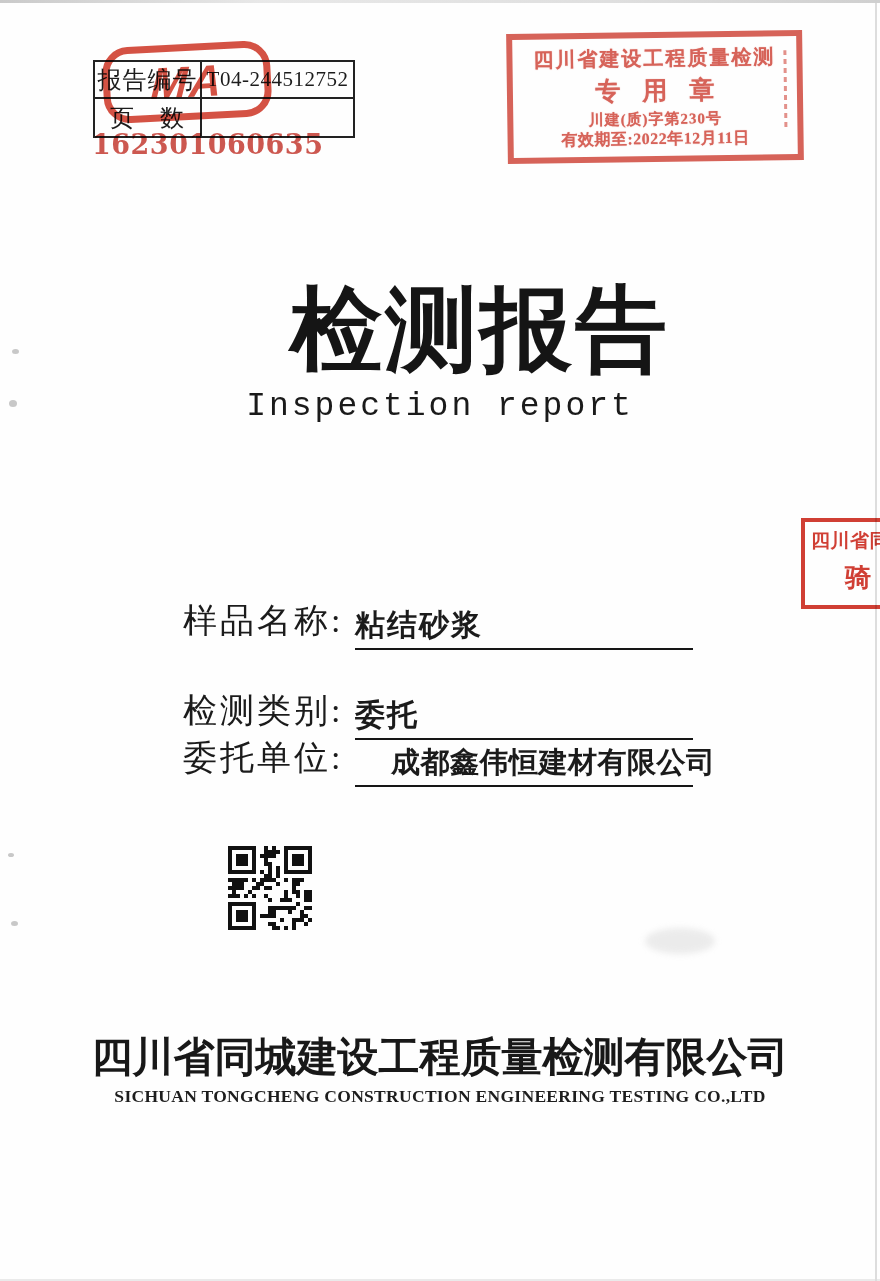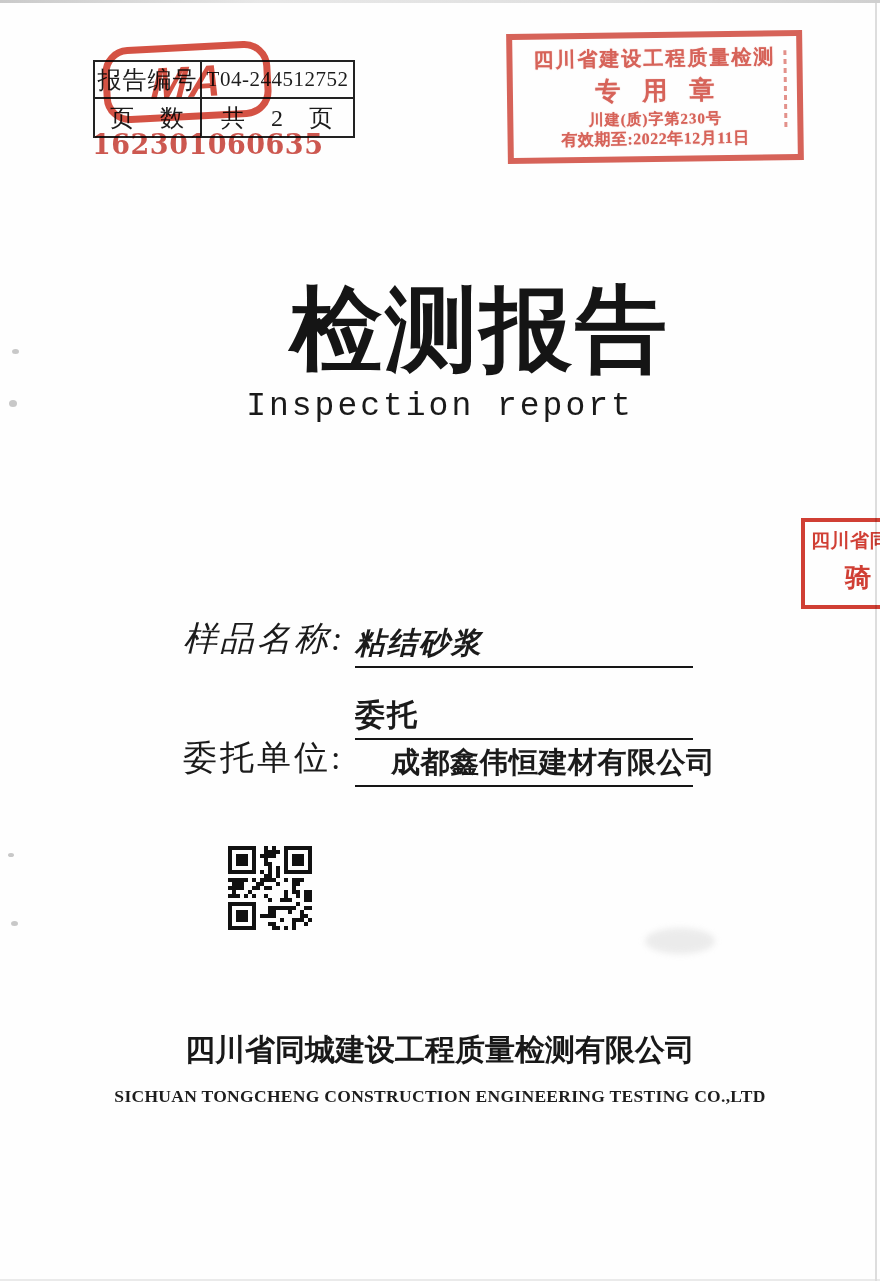--- a/index.html
+++ b/index.html
@@ -110,30 +110,30 @@
   .field-row .field-line{
     position:absolute;left:172px;bottom:0;width:338px;
     border-bottom:2.5px solid #161616;
     text-align:left;
   }
   .field-row .field-value{
     display:inline-block;
     font-size:30px;font-weight:600;letter-spacing:2px;
     color:#1b1b1b;padding-bottom:2px;white-space:nowrap;
   }
-  #field-0{top:616px;font-style:italic;} #field-1{top:688px;} #field-2{top:735px;}
+  #field-0{top:598px;} #field-1{top:688px;} #field-2{top:735px;}
   #field-2 .field-value{font-size:29px;letter-spacing:0.5px;margin-left:36px;}
 
   
   .qr-wrap{position:absolute;left:228px;top:846px;width:84px;height:84px;}
 
   
   .footer-zh{
     position:absolute;left:0;top:1030px;width:880px;text-align:center;
-    font-size:30px;font-weight:600;letter-spacing:0px;color:#181818;white-space:nowrap;
+    font-size:41px;font-weight:600;letter-spacing:0px;color:#181818;white-space:nowrap;
   }
   .footer-en{
     position:absolute;left:0;top:1086px;width:880px;text-align:center;
     font-size:17.5px;font-weight:bold;letter-spacing:0.3px;color:#1d1d1d;white-space:nowrap;
   }
 </style>
 </head>
 <body>
 
 <div class="page">
@@ -144,21 +144,20 @@
   <div class="speck" style="left:12px;top:349px;width:7px;height:5px;"></div>
   <div class="speck" style="left:9px;top:400px;width:8px;height:7px;"></div>
   <div class="speck" style="left:8px;top:853px;width:6px;height:4px;"></div>
   <div class="speck" style="left:11px;top:921px;width:7px;height:5px;"></div>
   <div class="smudge" style="left:645px;top:928px;width:70px;height:26px;"></div>
 
   <div class="report-table">
     <div class="cell c-label r-top">报告编号</div>
     <div class="cell c-value-1 r-top">T04-244512752</div>
     <div class="cell c-label">页　数</div>
-    <div class="cell">共　2　页</div>
   </div>
 
   <div class="cma-stamp">
     <span class="cma-text">MA</span>
   </div>
 
   <div class="serial-number">162301060635</div>
 
   <div class="approval-stamp">
     <div class="inner-mark"></div>
@@ -176,20 +175,21 @@
     <div class="s2">骑</div>
   </div>
 
   <div class="field-row" id="field-0">
     <span class="field-label">样品名称:</span>
     <span class="field-line">
       <span class="field-value">粘结砂浆</span>
     </span>
   </div>
   <div class="field-row" id="field-1">
+    <span class="field-label">检测类别:</span>
     <span class="field-line">
       <span class="field-value">委托</span>
     </span>
   </div>
   <div class="field-row" id="field-2">
     <span class="field-label">委托单位:</span>
     <span class="field-line">
       <span class="field-value">成都鑫伟恒建材有限公司</span>
     </span>
   </div>

